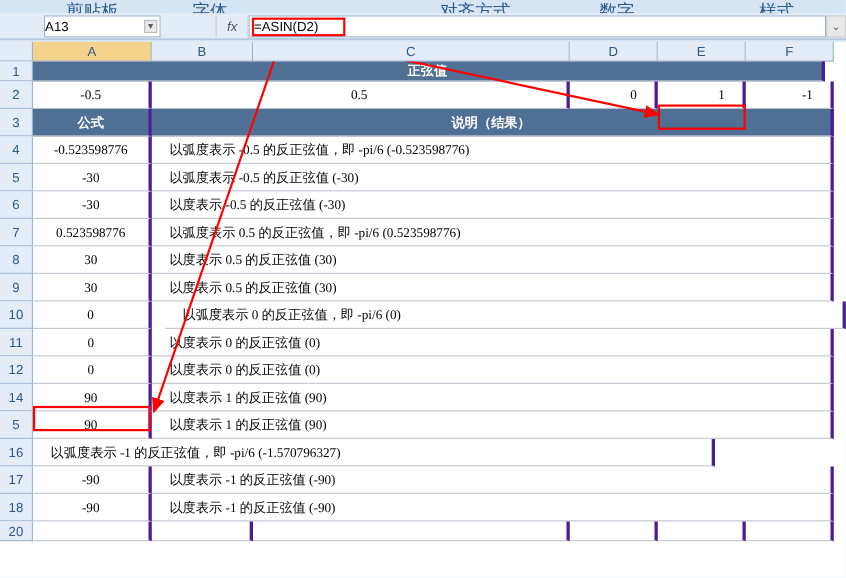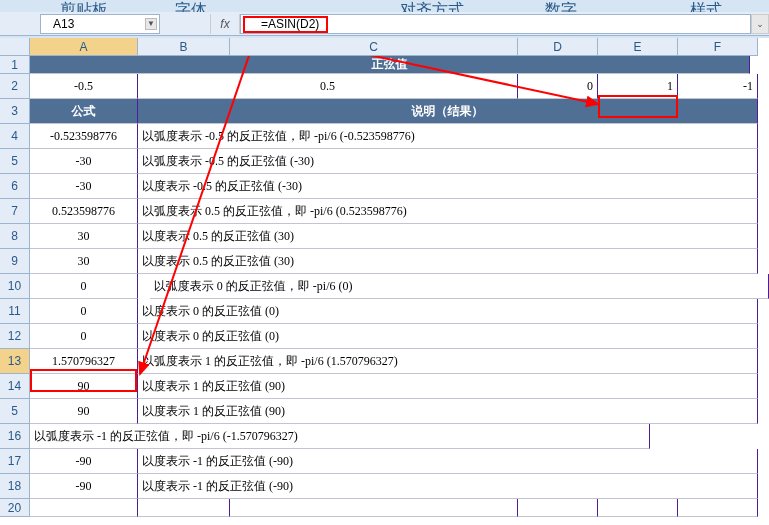--- a/index.html
+++ b/index.html
@@ -2,37 +2,37 @@
 <html><head>
 <meta charset="utf-8">
 <style>
   * { margin: 0; padding: 0; box-sizing: border-box; }
   body { font-family: SimSun, "宋体", Arial, sans-serif; font-size: 12px; background: #d6e5f3; width: 769px; height: 525px; overflow: hidden; position: relative; }
   
   .ribbon-hints { position: absolute; top: 0; left: 0; right: 0; height: 12px; display: flex; }
   .ribbon-hints span { color: #2a5a8a; font-size: 16px; }
   
   .formula-bar { position: absolute; top: 12px; left: 0; right: 0; height: 24px; display: flex; align-items: center; background: #e4ecf7; border-bottom: 1px solid #9db4d1; }
-  .name-box { width: 120px; height: 20px; background: white; border: 1px solid #9db4d1; margin-left: 40px; display: flex; align-items: center; padding: 0 12px; position: relative; }
+  .name-box { width: 106px; height: 20px; background: white; border: 1px solid #9db4d1; margin-left: 40px; display: flex; align-items: center; padding: 0 0; position: relative; }
   .name-box-dd { position:absolute; right:2px; top:3px; width:12px; height:12px; display:flex; align-items:center; justify-content:center; color:#555; font-size:8px; background:#e8e8e8; border:1px solid #bbb; }
   .fx-label { width: 30px; text-align:center; font-style: italic; color: #555; border-left:1px solid #ccc; border-right:1px solid #ccc; height:20px; line-height:20px; margin-left:50px; }
-  .formula-input { flex: 1; height: 20px; background: white; border: 1px solid #9db4d1; padding: 0 20px; display: flex; align-items: center; position: relative; }
+  .formula-input { flex: 1; height: 20px; background: white; border: 1px solid #9db4d1; padding: 0 4px; display: flex; align-items: center; position: relative; }
   .formula-highlight { position:absolute; left:2px; top:1px; width:85px; height:17px; border:2px solid #ff0000; pointer-events:none; }
   .formula-expand { width:18px; height:20px; background:#e8e8e8; border:1px solid #ccc; display:flex; align-items:center; justify-content:center; color:#555; font-size:9px;}
   
   .sheet-area { position: absolute; top: 38px; left: 0; right: 0; bottom: 0; background: white; }
   
   .col-headers { display: flex; height: 18px; }
   .corner { width: 30px; height: 18px; background: #e4ecf7; border-right: 1px solid #9db4d1; border-bottom: 1px solid #9db4d1; }
   .col-h { height: 18px; background: #e4ecf7; border-right: 1px solid #9db4d1; border-bottom: 1px solid #9db4d1; text-align: center; line-height: 18px; color: #2a5a8a; font-family: Arial; }
   
   .grid-body { position: relative; }
   .row { display: flex; }
   .row-h { width: 30px; background: #e4ecf7; border-right: 1px solid #9db4d1; border-bottom: 1px solid #9db4d1; text-align: center; color: #2a5a8a; display:flex; align-items:center; justify-content:center; font-family: Arial; }
-  .cell { border-right: 1px solid #4c1d95; border-bottom: 1px solid #c0c5d1; padding: 0 4px; display:flex; align-items:center; overflow:hidden; white-space:nowrap; font-family: SimSun, "宋体"; }
+  .cell { border-right: 3px solid #4c1d95; border-bottom: 1px solid #c0c5d1; padding: 0 16px; display:flex; align-items:center; overflow:hidden; white-space:nowrap; font-family: SimSun, "宋体"; }
   
   .wA { width: 108px; } .wB { width: 92px; } .wC { width: 288px; } .wD { width: 80px; } .wE { width: 80px; } .wF { width: 80px; }
   
   .hdr-blue { background: #4f6f94; color: white; font-weight: bold; justify-content: center; }
   .center { justify-content: center; }
   .right { justify-content: flex-end; } .h-norm { height: 25px; } .h-short { height: 18px; }
   
   .highlight-box { position: absolute; border: 2px solid #ff0000; pointer-events: none; }
   .hb1 { left: 30px; top: 313px; width: 107px; height: 23px; } 
   .hb2 { left: 598px; top: 39px; width: 80px; height: 23px; } 
@@ -136,25 +136,20 @@
         </div>
         <div class="row">
           <div class="row-h h-norm">11</div>
           <div class="cell wA h-norm center">0</div>
           <div class="cell h-norm" style="width: 620px;">以度表示 0 的反正弦值 (0)</div>
         </div>
         <div class="row">
           <div class="row-h h-norm">12</div>
           <div class="cell wA h-norm center">0</div>
           <div class="cell h-norm" style="width: 620px;">以度表示 0 的反正弦值 (0)</div>
-        </div>
-        <div class="row">
-          <div class="row-h h-norm sel">13</div>
-          <div class="cell wA h-norm center">1.570796327</div>
-          <div class="cell h-norm" style="width: 620px;">以弧度表示 1 的反正弦值，即 -pi/6 (1.570796327)</div>
         </div>
         <div class="row">
           <div class="row-h h-norm">14</div>
           <div class="cell wA h-norm center">90</div>
           <div class="cell h-norm" style="width: 620px;">以度表示 1 的反正弦值 (90)</div>
         </div>
         <div class="row">
           <div class="row-h h-norm">5</div>
           <div class="cell wA h-norm center">90</div>
           <div class="cell h-norm" style="width: 620px;">以度表示 1 的反正弦值 (90)</div>

